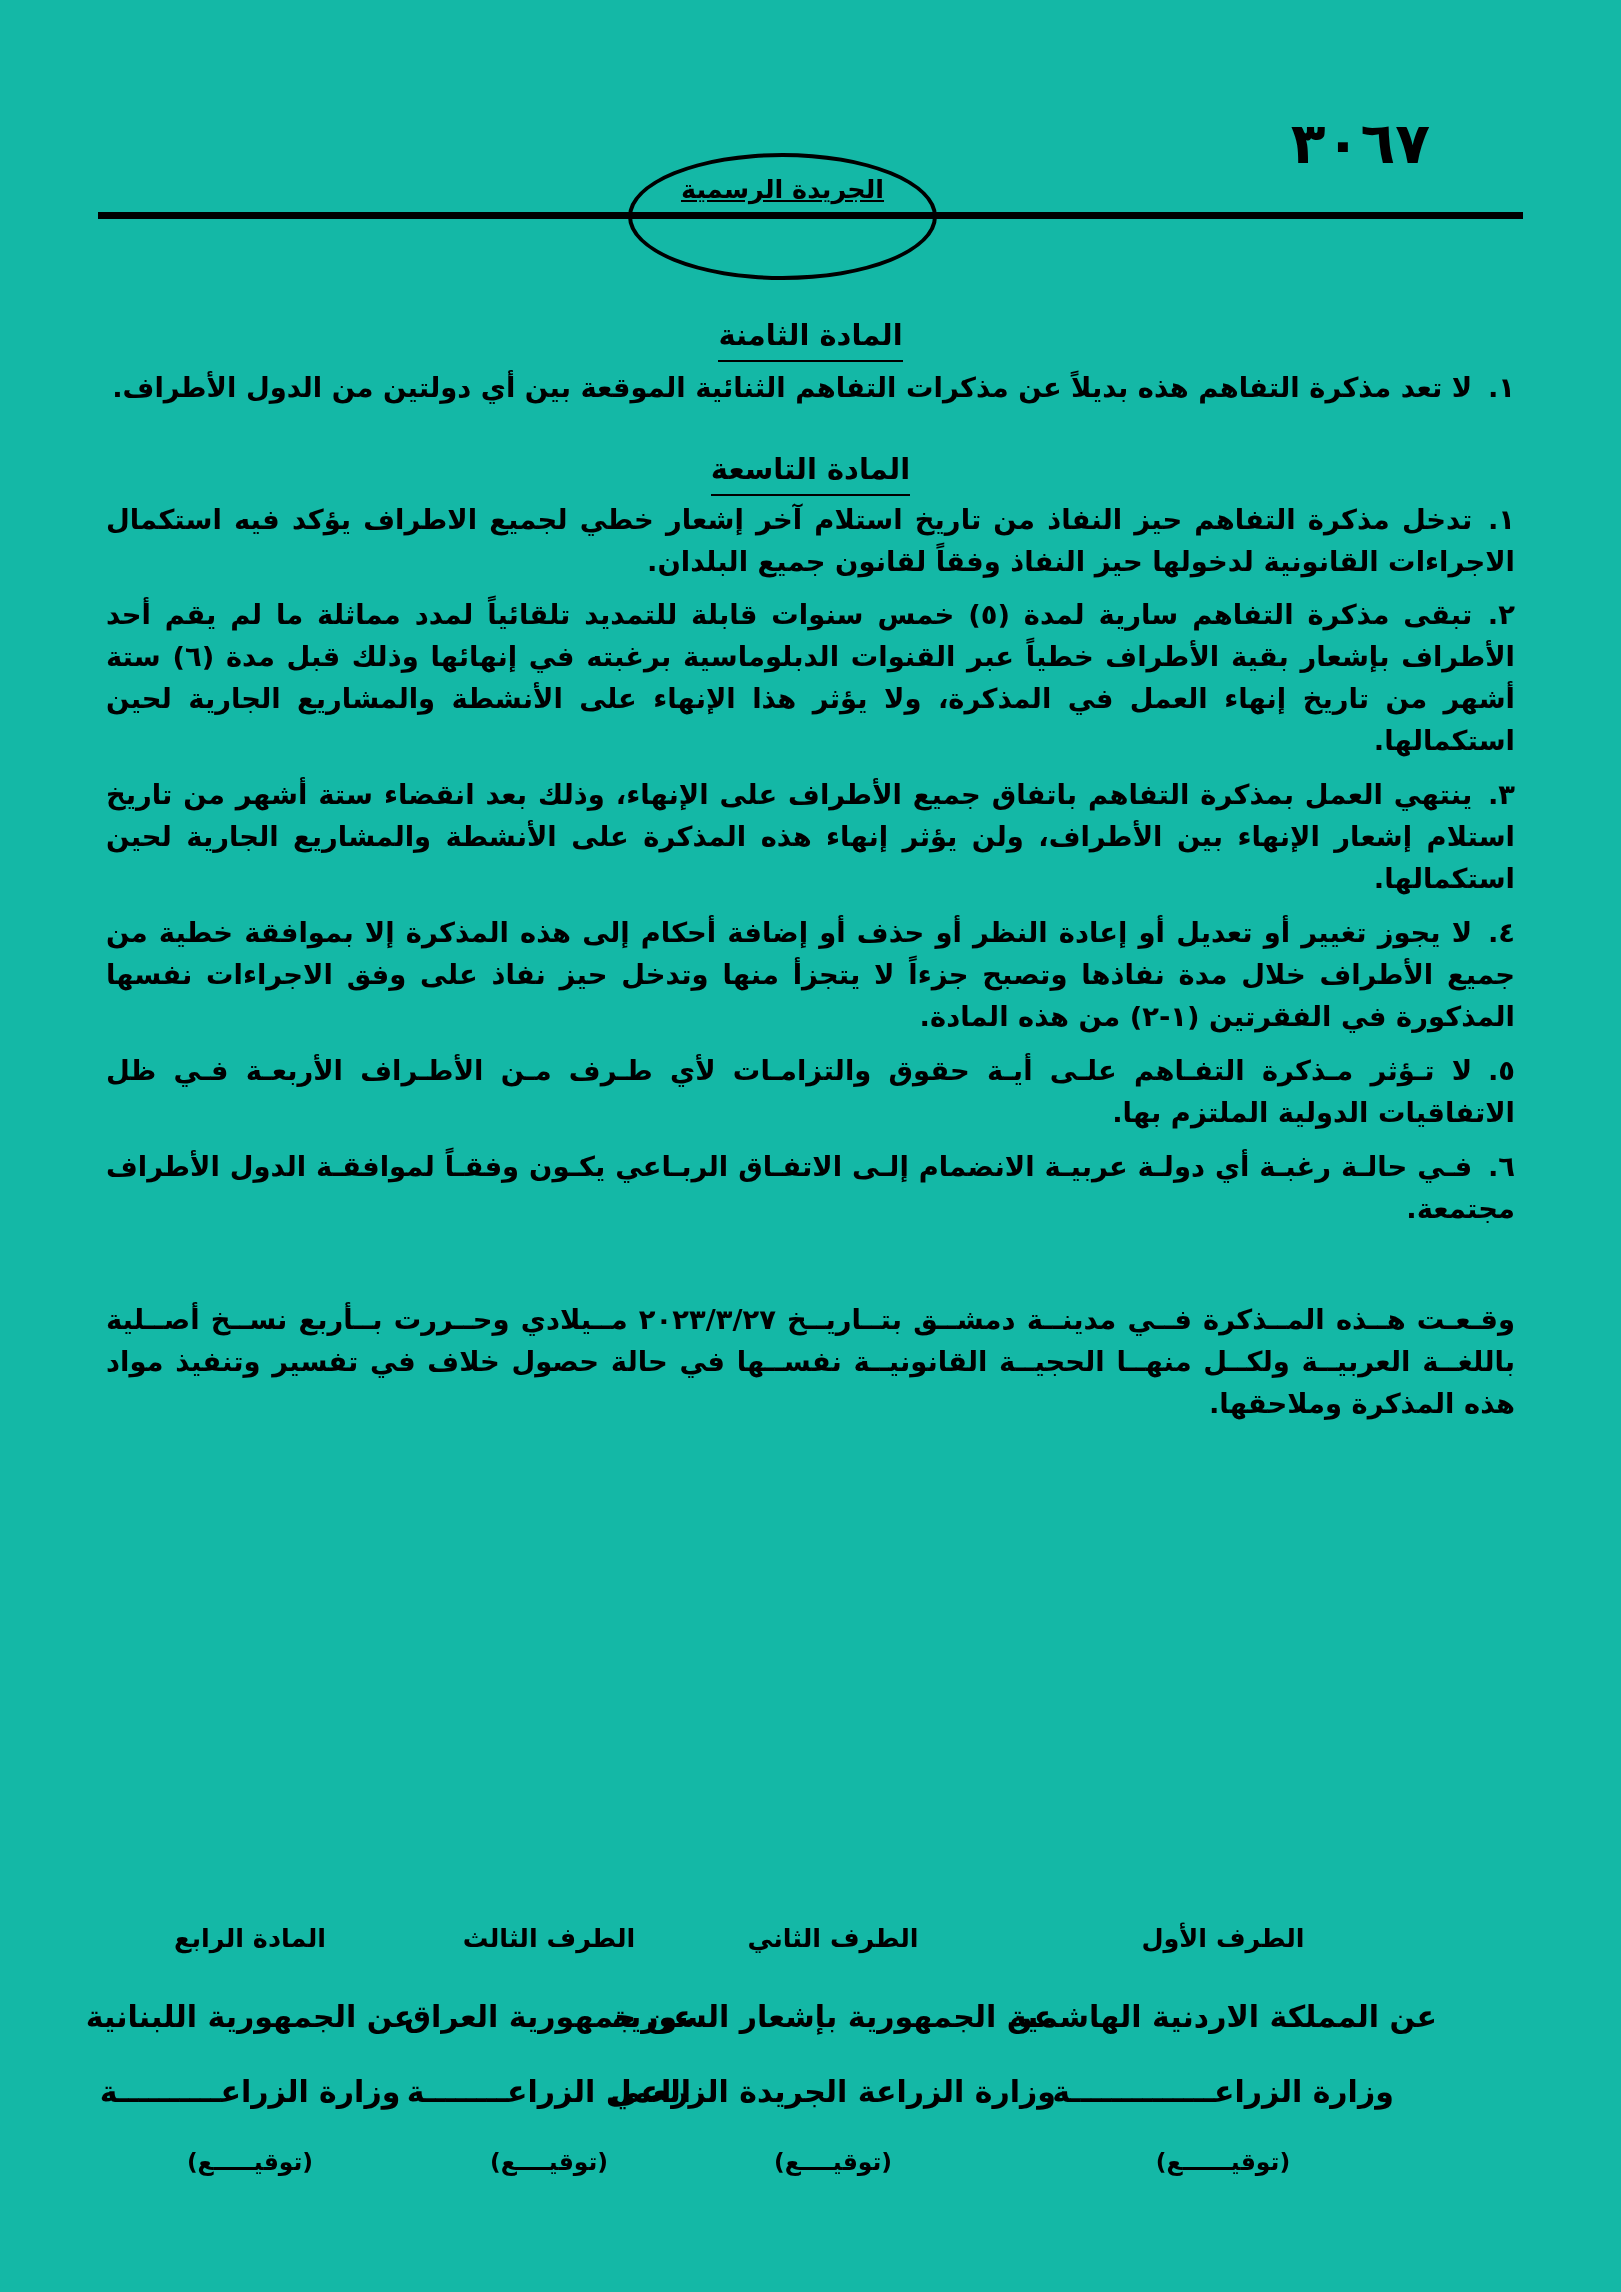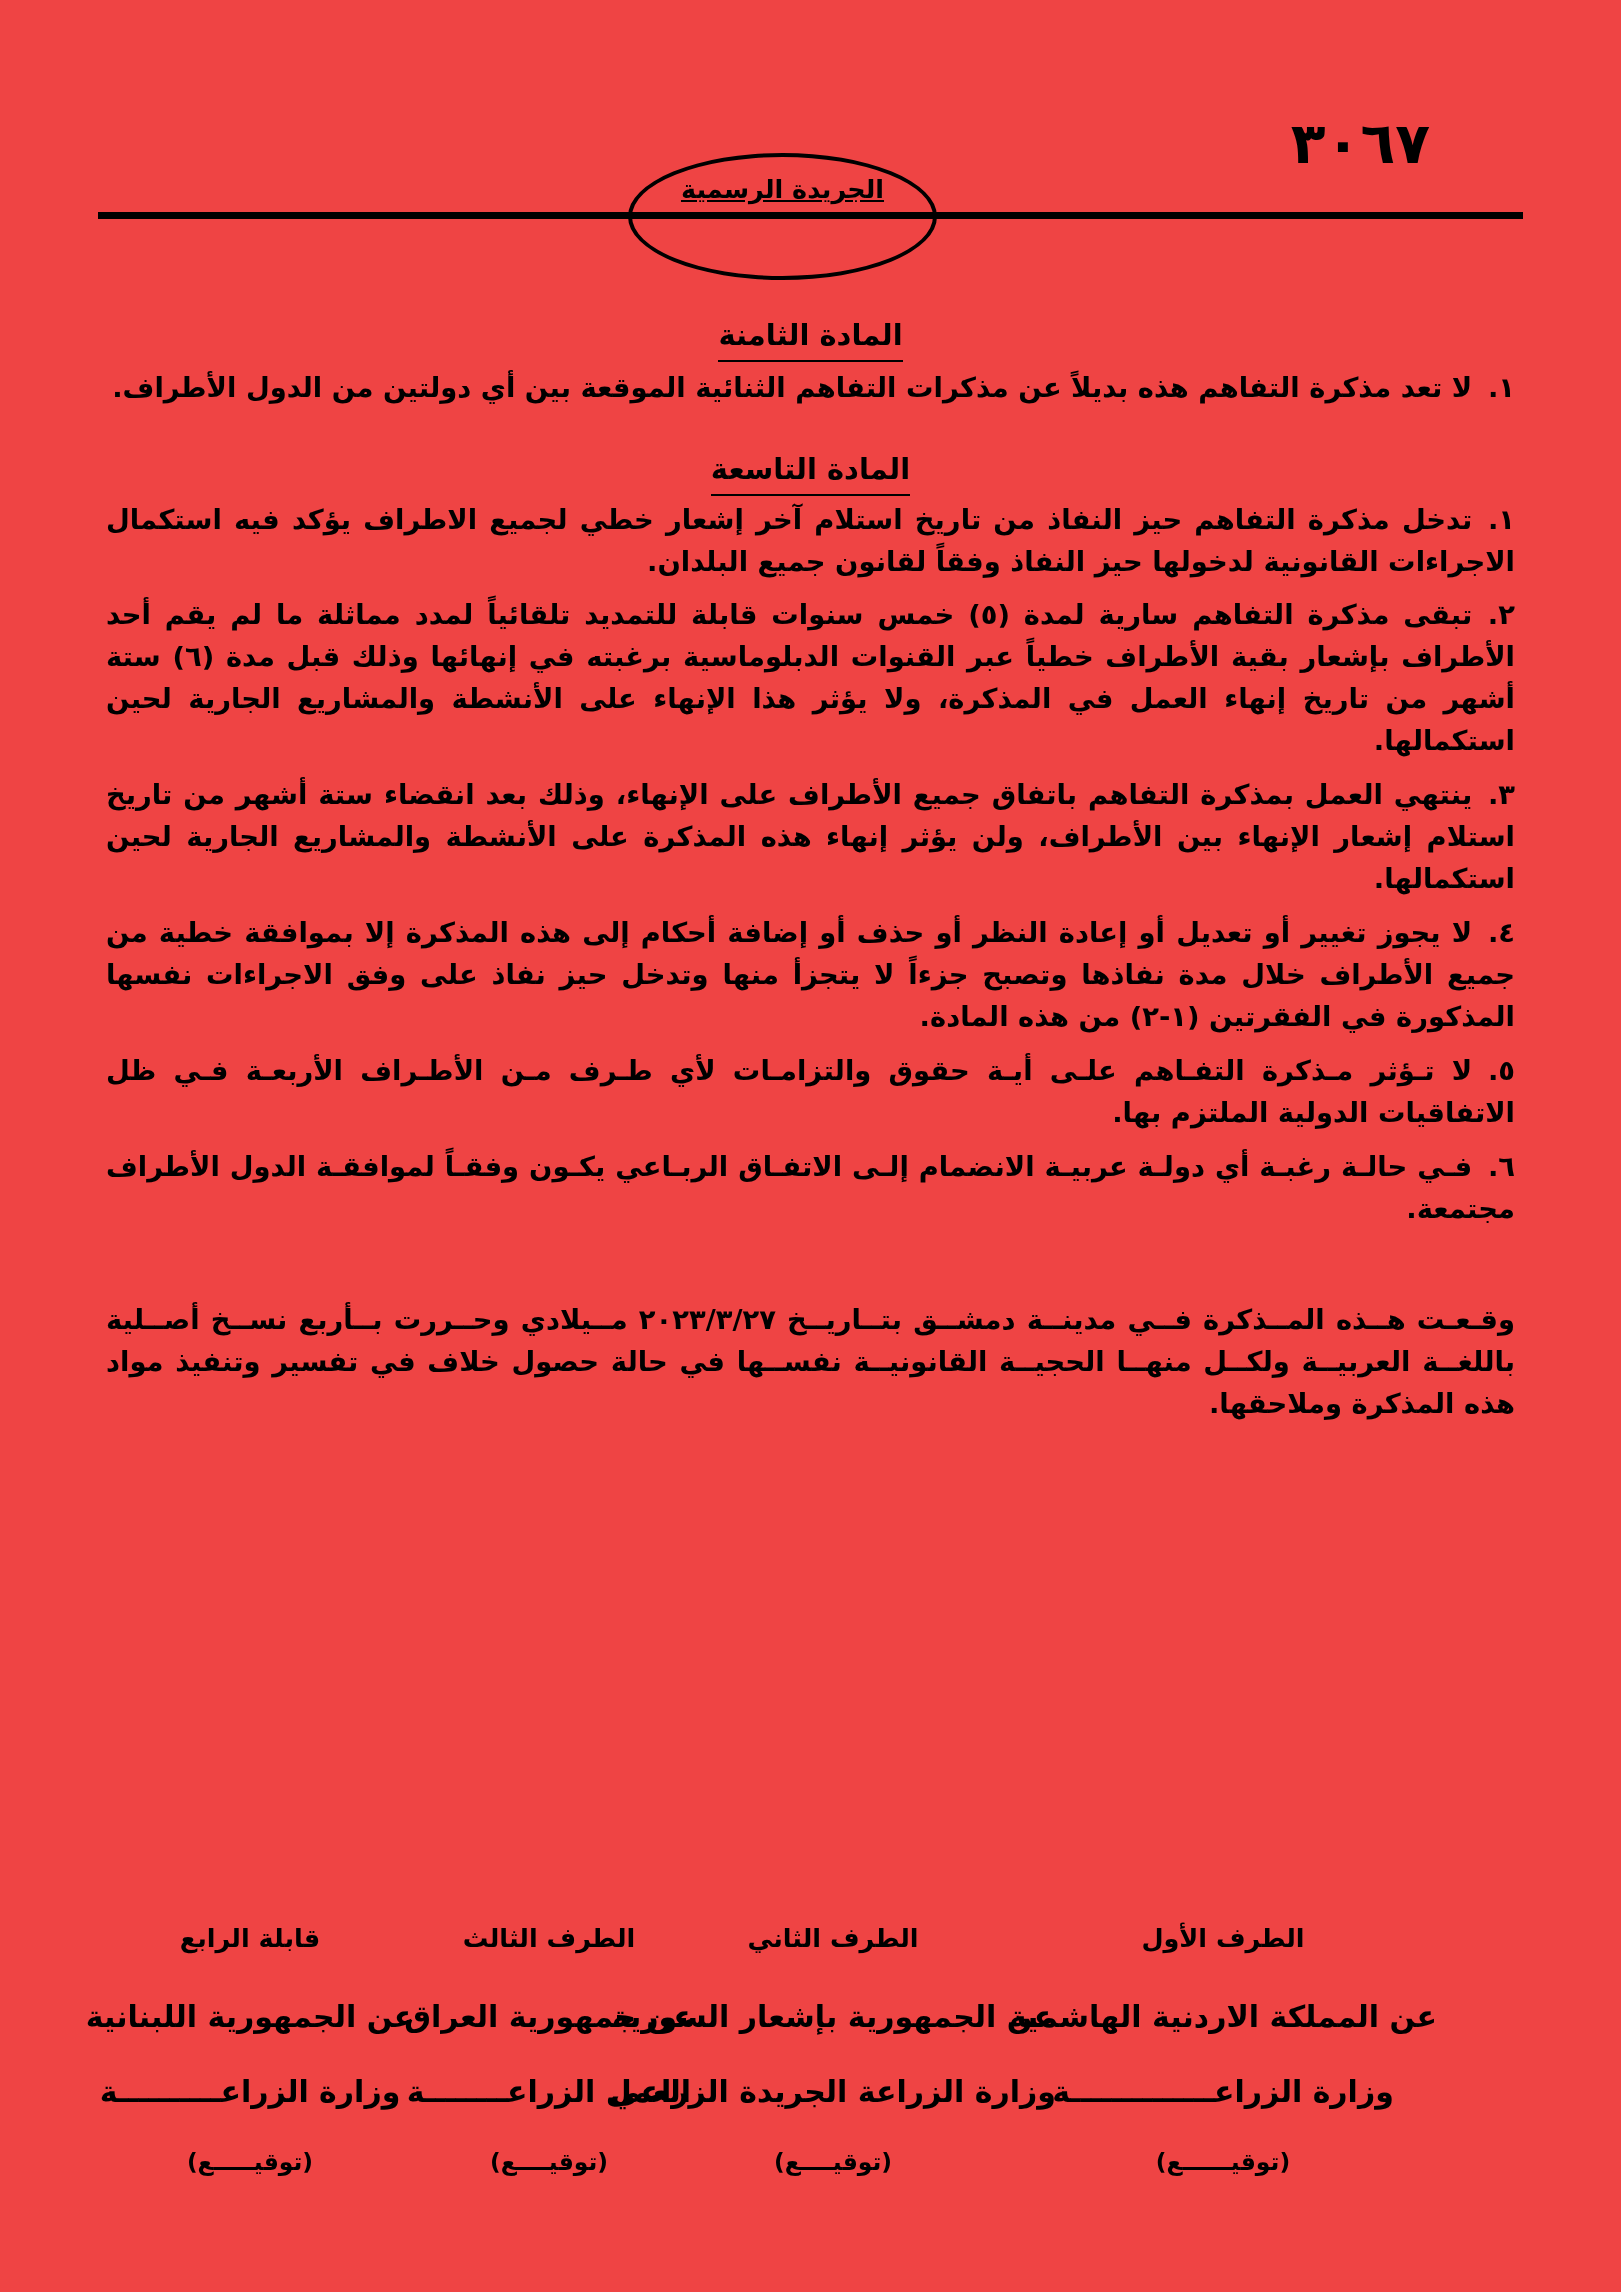--- a/index.html
+++ b/index.html
@@ -6,21 +6,21 @@
   html,body { background:#ffffff; }
   body {
     width:1621px; height:2293px;
     font-family:"DejaVu Sans", sans-serif;
     font-weight:bold;
     color:#000;
     direction:rtl;
     position:relative;
     overflow:hidden;
   }
-  .page { position:absolute; inset:0; background:#ef4444; }
+  .page { position:absolute; inset:0; background:#14b8a6; }
 
   
   .page-number {
     position:absolute; top:110px; right:191px;
     font-size:57px; letter-spacing:2px;
   }
   .header-rule {
     position:absolute; top:212px; left:98px; right:98px;
     height:6.9px; background:#000;
   }
@@ -136,21 +136,21 @@
     </div>
 
     <div class="sig-col c3">
       <div class="sig-line r1">الطرف الثالث</div>
       <div class="sig-line r2">عن جمهورية العراق</div>
       <div class="sig-line r3">العمل الزراعــــــــة</div>
       <div class="sig-line r4">(توقيــــع)</div>
     </div>
 
     <div class="sig-col c4">
-      <div class="sig-line r1">قابلة الرابع</div>
+      <div class="sig-line r1">المادة الرابع</div>
       <div class="sig-line r2">عن الجمهورية اللبنانية</div>
       <div class="sig-line r3">وزارة الزراعــــــــــة</div>
       <div class="sig-line r4">(توقيـــــع)</div>
     </div>
 
   </div>
 </div>
 
 
 </body></html>

